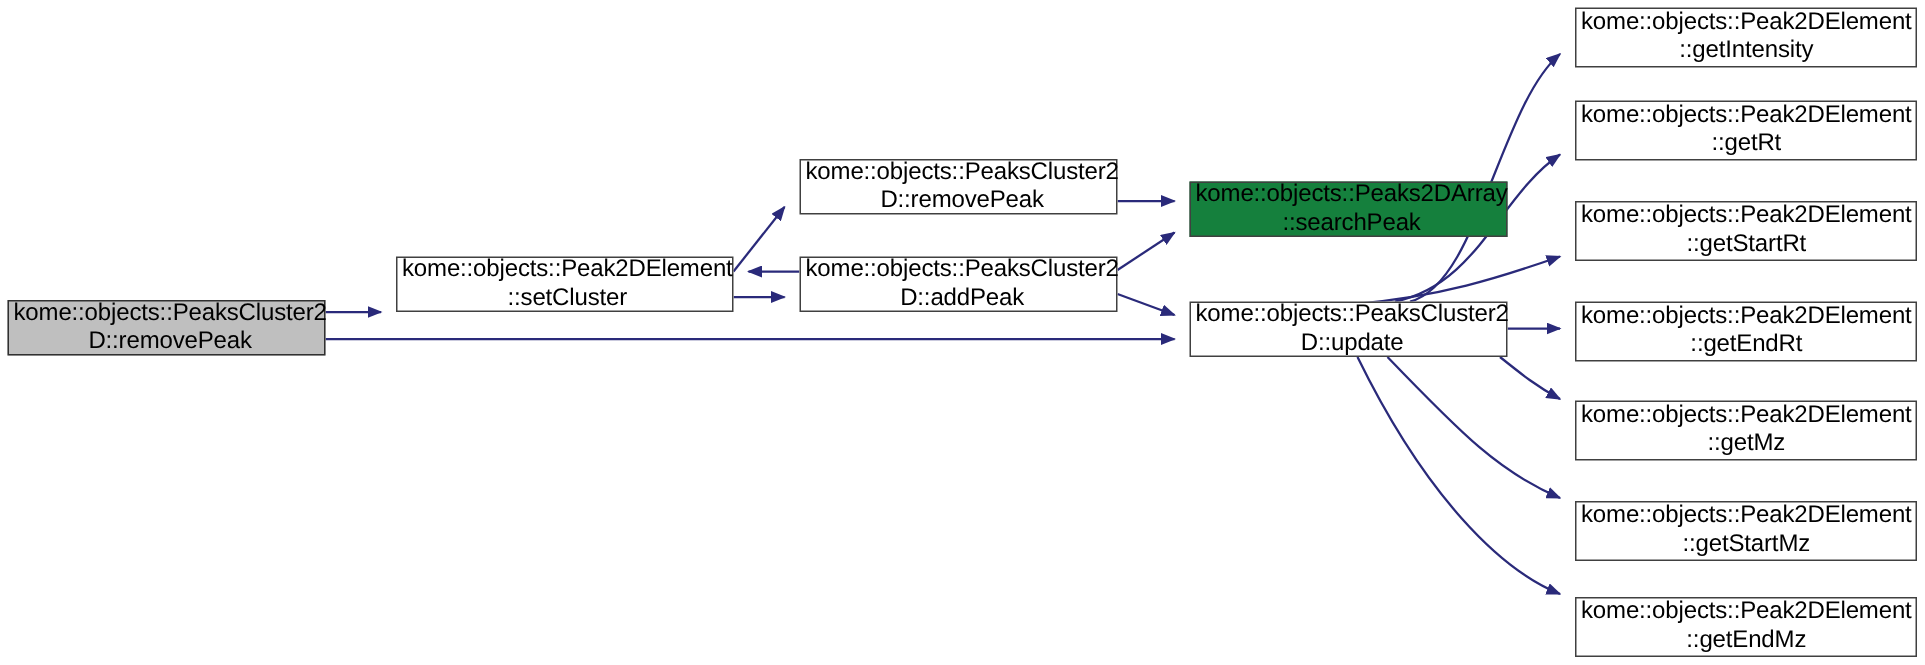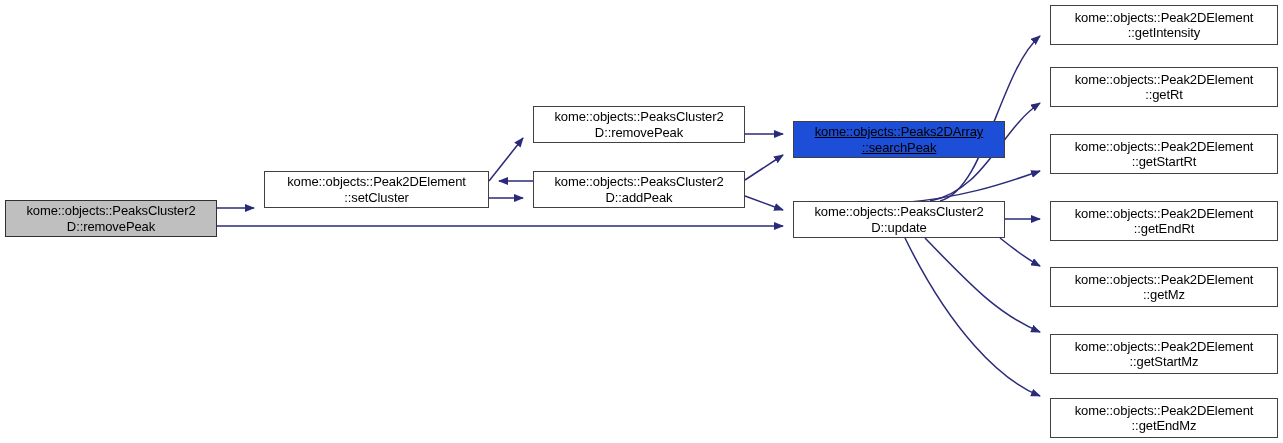--- a/index.html
+++ b/index.html
@@ -26,24 +26,23 @@
     height: 443px;
     pointer-events: none;
   }
   .graph-node {
     position: absolute;
     box-sizing: border-box;
     border: 1px solid #404040;
     background: #ffffff;
     display: flex;
     align-items: center;
-    justify-content: center;
     text-align: center;
     line-height: 1.16;
-    font-size: 13px;
+    font-size: 16px;
     color: #000000;
     letter-spacing: -0.1px;
     white-space: pre-line;
     z-index: 2;
   }
   .graph-node.current {
     background: #bfbfbf;
     border-color: #303030;
   }
   .node-label {
@@ -84,21 +83,21 @@
 
   <div id="node-group">
       <div class="graph-node current" style="left: 5px; top: 200px; width: 212px; height: 37px; background: rgb(191, 191, 191);"><span class="node-label">kome::objects::PeaksCluster2
 D::removePeak</span></div>
       <div class="graph-node" style="left: 264px; top: 171px; width: 225px; height: 37px; background: rgb(255, 255, 255);"><span class="node-label">kome::objects::Peak2DElement
 ::setCluster</span></div>
       <div class="graph-node" style="left: 533px; top: 106px; width: 212px; height: 37px; background: rgb(255, 255, 255);"><span class="node-label">kome::objects::PeaksCluster2
 D::removePeak</span></div>
       <div class="graph-node" style="left: 533px; top: 171px; width: 212px; height: 37px; background: rgb(255, 255, 255);"><span class="node-label">kome::objects::PeaksCluster2
 D::addPeak</span></div>
-      <div class="graph-node" style="left: 793px; top: 121px; width: 212px; height: 37px; background: #1d4ed8; text-decoration: underline;"><span class="node-label">kome::objects::Peaks2DArray
+      <div class="graph-node" style="left: 793px; top: 121px; width: 212px; height: 37px; background: #15803d;"><span class="node-label">kome::objects::Peaks2DArray
 ::searchPeak</span></div>
       <div class="graph-node" style="left: 793px; top: 201px; width: 212px; height: 37px; background: rgb(255, 255, 255);"><span class="node-label">kome::objects::PeaksCluster2
 D::update</span></div>
       <div class="graph-node" style="left: 1050px; top: 5px; width: 228px; height: 40px; background: rgb(255, 255, 255);"><span class="node-label">kome::objects::Peak2DElement
 ::getIntensity</span></div>
       <div class="graph-node" style="left: 1050px; top: 67px; width: 228px; height: 40px; background: rgb(255, 255, 255);"><span class="node-label">kome::objects::Peak2DElement
 ::getRt</span></div>
       <div class="graph-node" style="left: 1050px; top: 134px; width: 228px; height: 40px; background: rgb(255, 255, 255);"><span class="node-label">kome::objects::Peak2DElement
 ::getStartRt</span></div>
       <div class="graph-node" style="left: 1050px; top: 201px; width: 228px; height: 40px; background: rgb(255, 255, 255);"><span class="node-label">kome::objects::Peak2DElement

